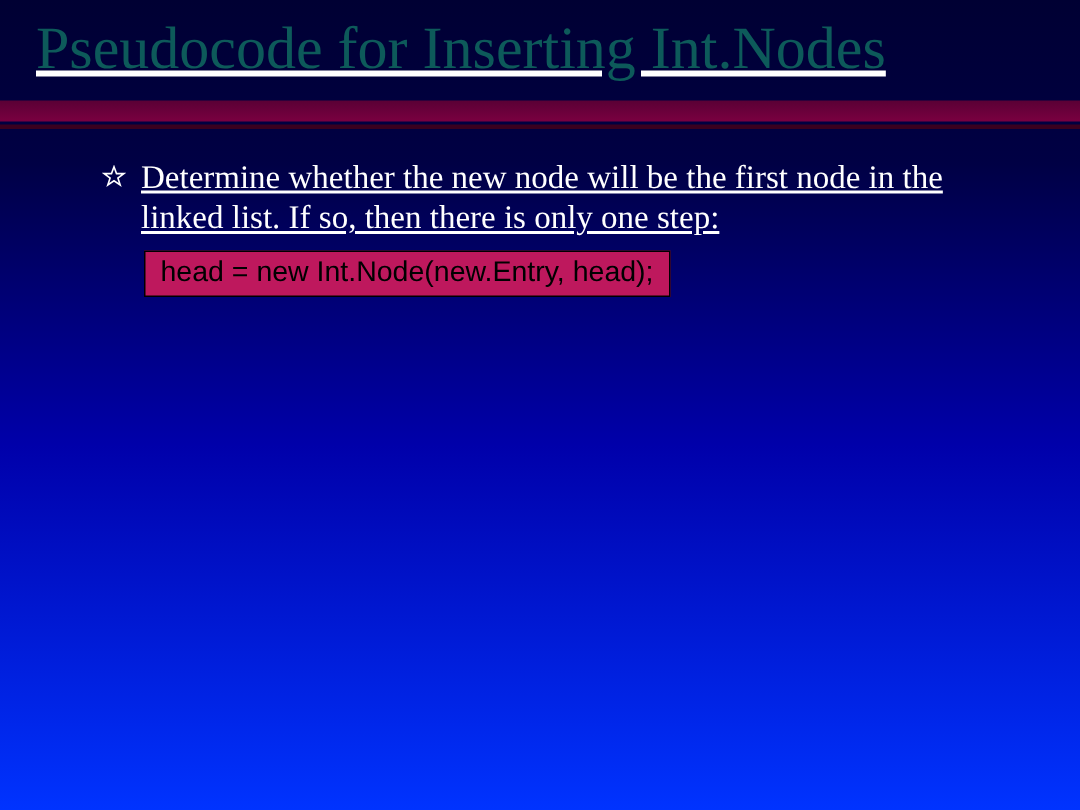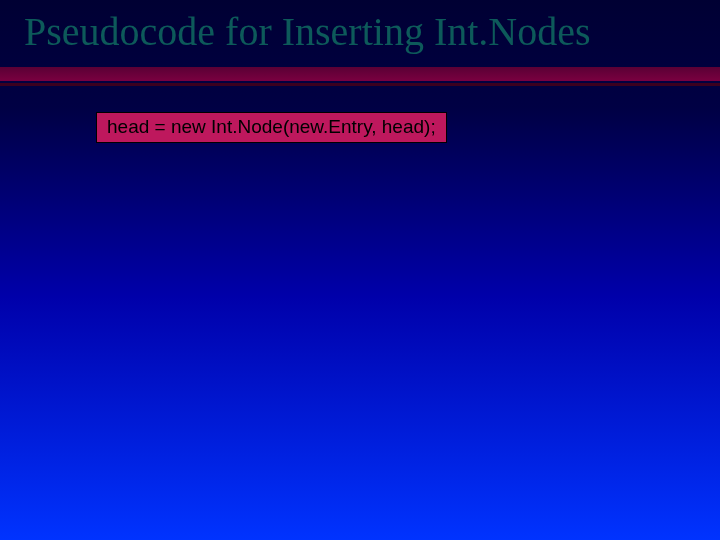--- a/index.html
+++ b/index.html
@@ -6,20 +6,21 @@
   html, body { width: 720px; height: 540px; overflow: hidden; }
   body {
     background: linear-gradient(to bottom, #000033 0%, #000044 20%, #0000aa 55%, #0033ff 100%);
     font-family: "Times New Roman", Times, serif;
     color: #ffffff;
   }
   .slide {
     width: 720px;
     height: 540px;
     position: relative;
+    text-decoration: underline;
   }
   .title-block {
     padding: 10px 20px 6px 24px;
   }
   .title {
     font-size: 40px;
     line-height: 1.12;
     color: #0d5a5a;
     font-weight: 400;
   }
@@ -74,17 +75,25 @@
   <div class="title-block">
     <h1 class="title">Pseudocode for Inserting Int.Nodes</h1>
   </div>
 
   <div class="rule-group">
     <div class="rule-thick"></div>
     <div class="rule-thin"></div>
   </div>
 
   <div class="content">
+    <div class="bullet-row">
+      <span class="bullet-icon">
+        <svg width="16" height="16" viewBox="0 0 24 24">
+          <polygon points="12,1.8 14.5,8.6 21.8,8.6 15.9,13 18.2,20 12,15.8 5.8,20 8.1,13 2.2,8.6 9.5,8.6" fill="none" stroke="#ffffff" stroke-width="1.6"></polygon>
+        </svg>
+      </span>
+      <div class="bullet-text">Determine whether the new node will be the first node in the linked list.  If so, then there is only one step:</div>
+    </div>
 
     <div class="code-box">head = new Int.Node(new.Entry, head);</div>
   </div>
 
 </div>
 
 </body></html>

